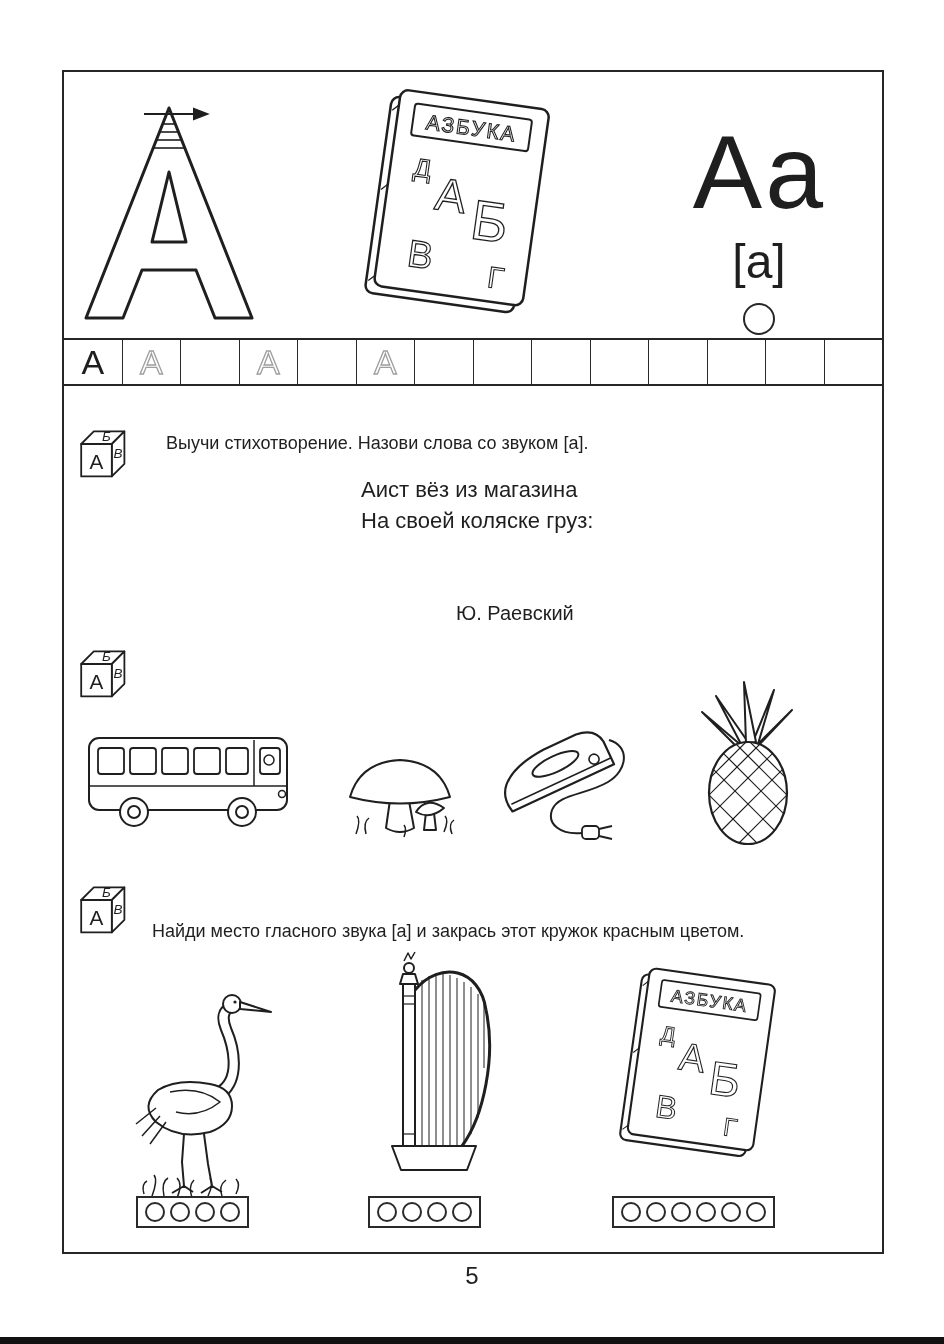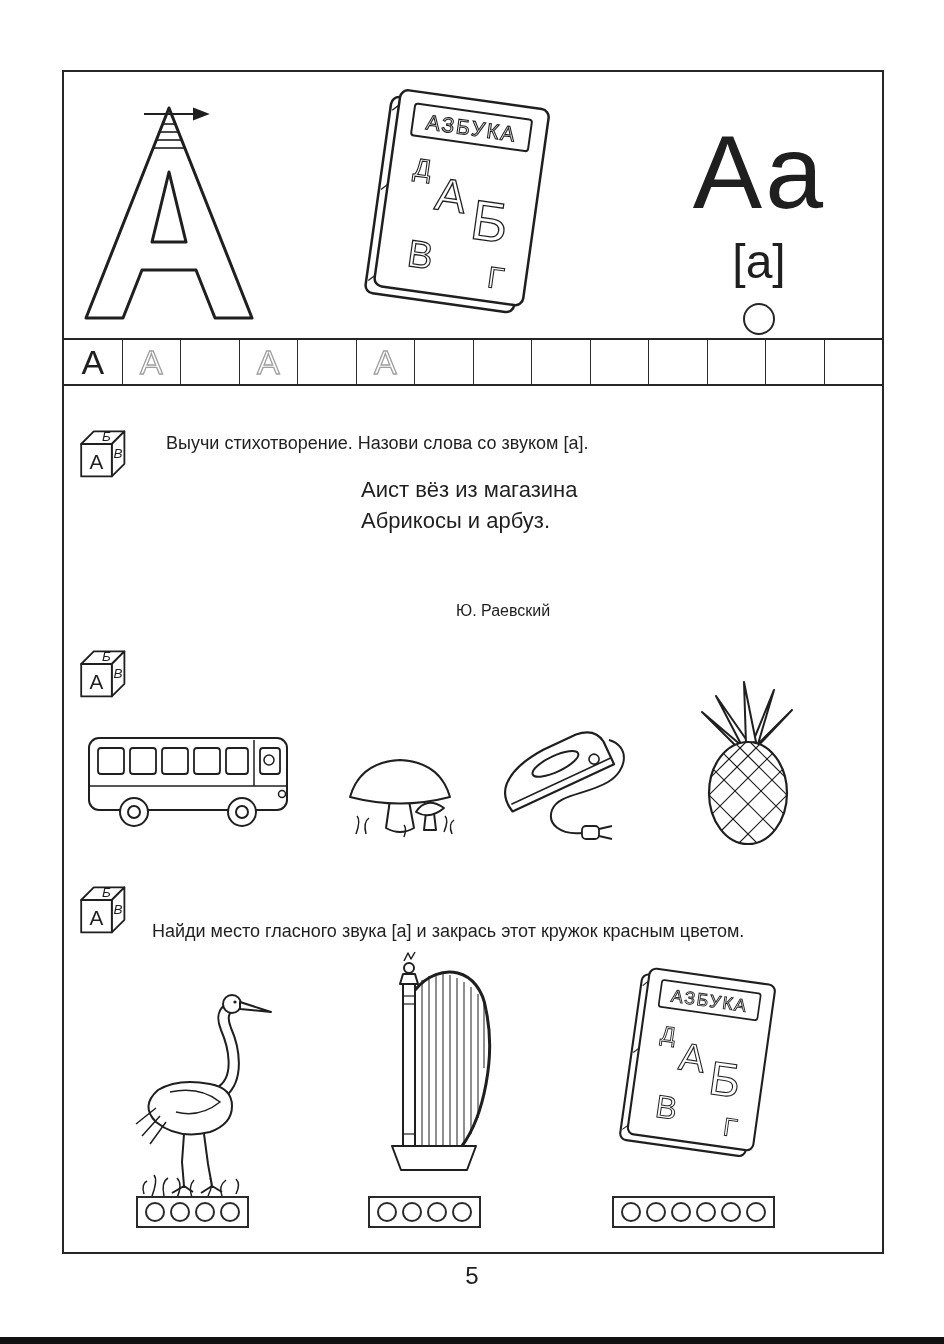--- a/index.html
+++ b/index.html
@@ -27,21 +27,21 @@
   .practice-row { left:0; top:266px; width:100%; height:48px; display:flex;
                   border-top:2.5px solid #262626; border-bottom:2.5px solid #262626; }
   .practice-cell { flex:1; border-right:1.5px solid #2a2a2a; display:flex;
                    align-items:center; justify-content:center; font-size:34px; }
   .practice-cell:last-child { border-right:none; }
   .trace { color:#bdbdbd; -webkit-text-fill-color:#ffffff; -webkit-text-stroke:1.3px #9e9e9e; }
 
   
   .instruction { font-size:18px; line-height:31px; }
   .poem { font-size:22px; line-height:31px; }
-  .poem-author { font-size:16px; }
+  .poem-author { font-size:20px; }
 
   .circle-box { display:inline-flex; gap:5px; padding:4px 7px;
                 border:2px solid #2a2a2a; background:#fff; align-items:center; }
   .sound-circle { width:20px; height:20px; border:2px solid #2a2a2a; border-radius:50%;
                   display:inline-block; background:#fff; }
 
   .page-number { position:absolute; left:0; top:1262px; width:100%;
                  text-align:center; font-size:24px; }
   .scan-bar { position:absolute; left:0; bottom:0; width:100%; height:7px; background:#111; }
 </style>
@@ -123,21 +123,21 @@
       <rect x="8" y="22" width="34" height="36"></rect>
     </g>
     <text x="25" y="50" font-size="23" text-anchor="middle" fill="#1f1f1f">А</text>
     <text x="36" y="19" font-size="15" text-anchor="middle" font-style="italic" fill="#1f1f1f">Б</text>
     <text x="49" y="38" font-size="15" text-anchor="middle" font-style="italic" fill="#1f1f1f">В</text>
   </svg>
   <div class="abs instruction" style="left:102px; top:356px; width:640px;">Выучи стихотворение. Назови слова со звуком [а].</div>
 
   <div class="abs poem" style="left:262px; top:402px;margin-left:35px;">
     <div>Аист вёз из магазина</div>
-    <div>Абрикосы и арбуз.</div>
+    <div>На своей коляске груз:</div>
   </div>
   <div class="abs poem-author" style="left:392px; top:530px;">Ю. Раевский</div>
 
   <svg class="abs" style="left:10px; top:572px;" width="54" height="58" viewBox="0 0 60 64" aria-hidden="true">
     <g fill="#fff" stroke="#1f1f1f" stroke-width="2" stroke-linejoin="round">
       <polygon points="8,22 22,8 56,8 42,22"></polygon>
       <polygon points="42,22 56,8 56,44 42,58"></polygon>
       <rect x="8" y="22" width="34" height="36"></rect>
     </g>
     <text x="25" y="50" font-size="23" text-anchor="middle" fill="#1f1f1f">А</text>

